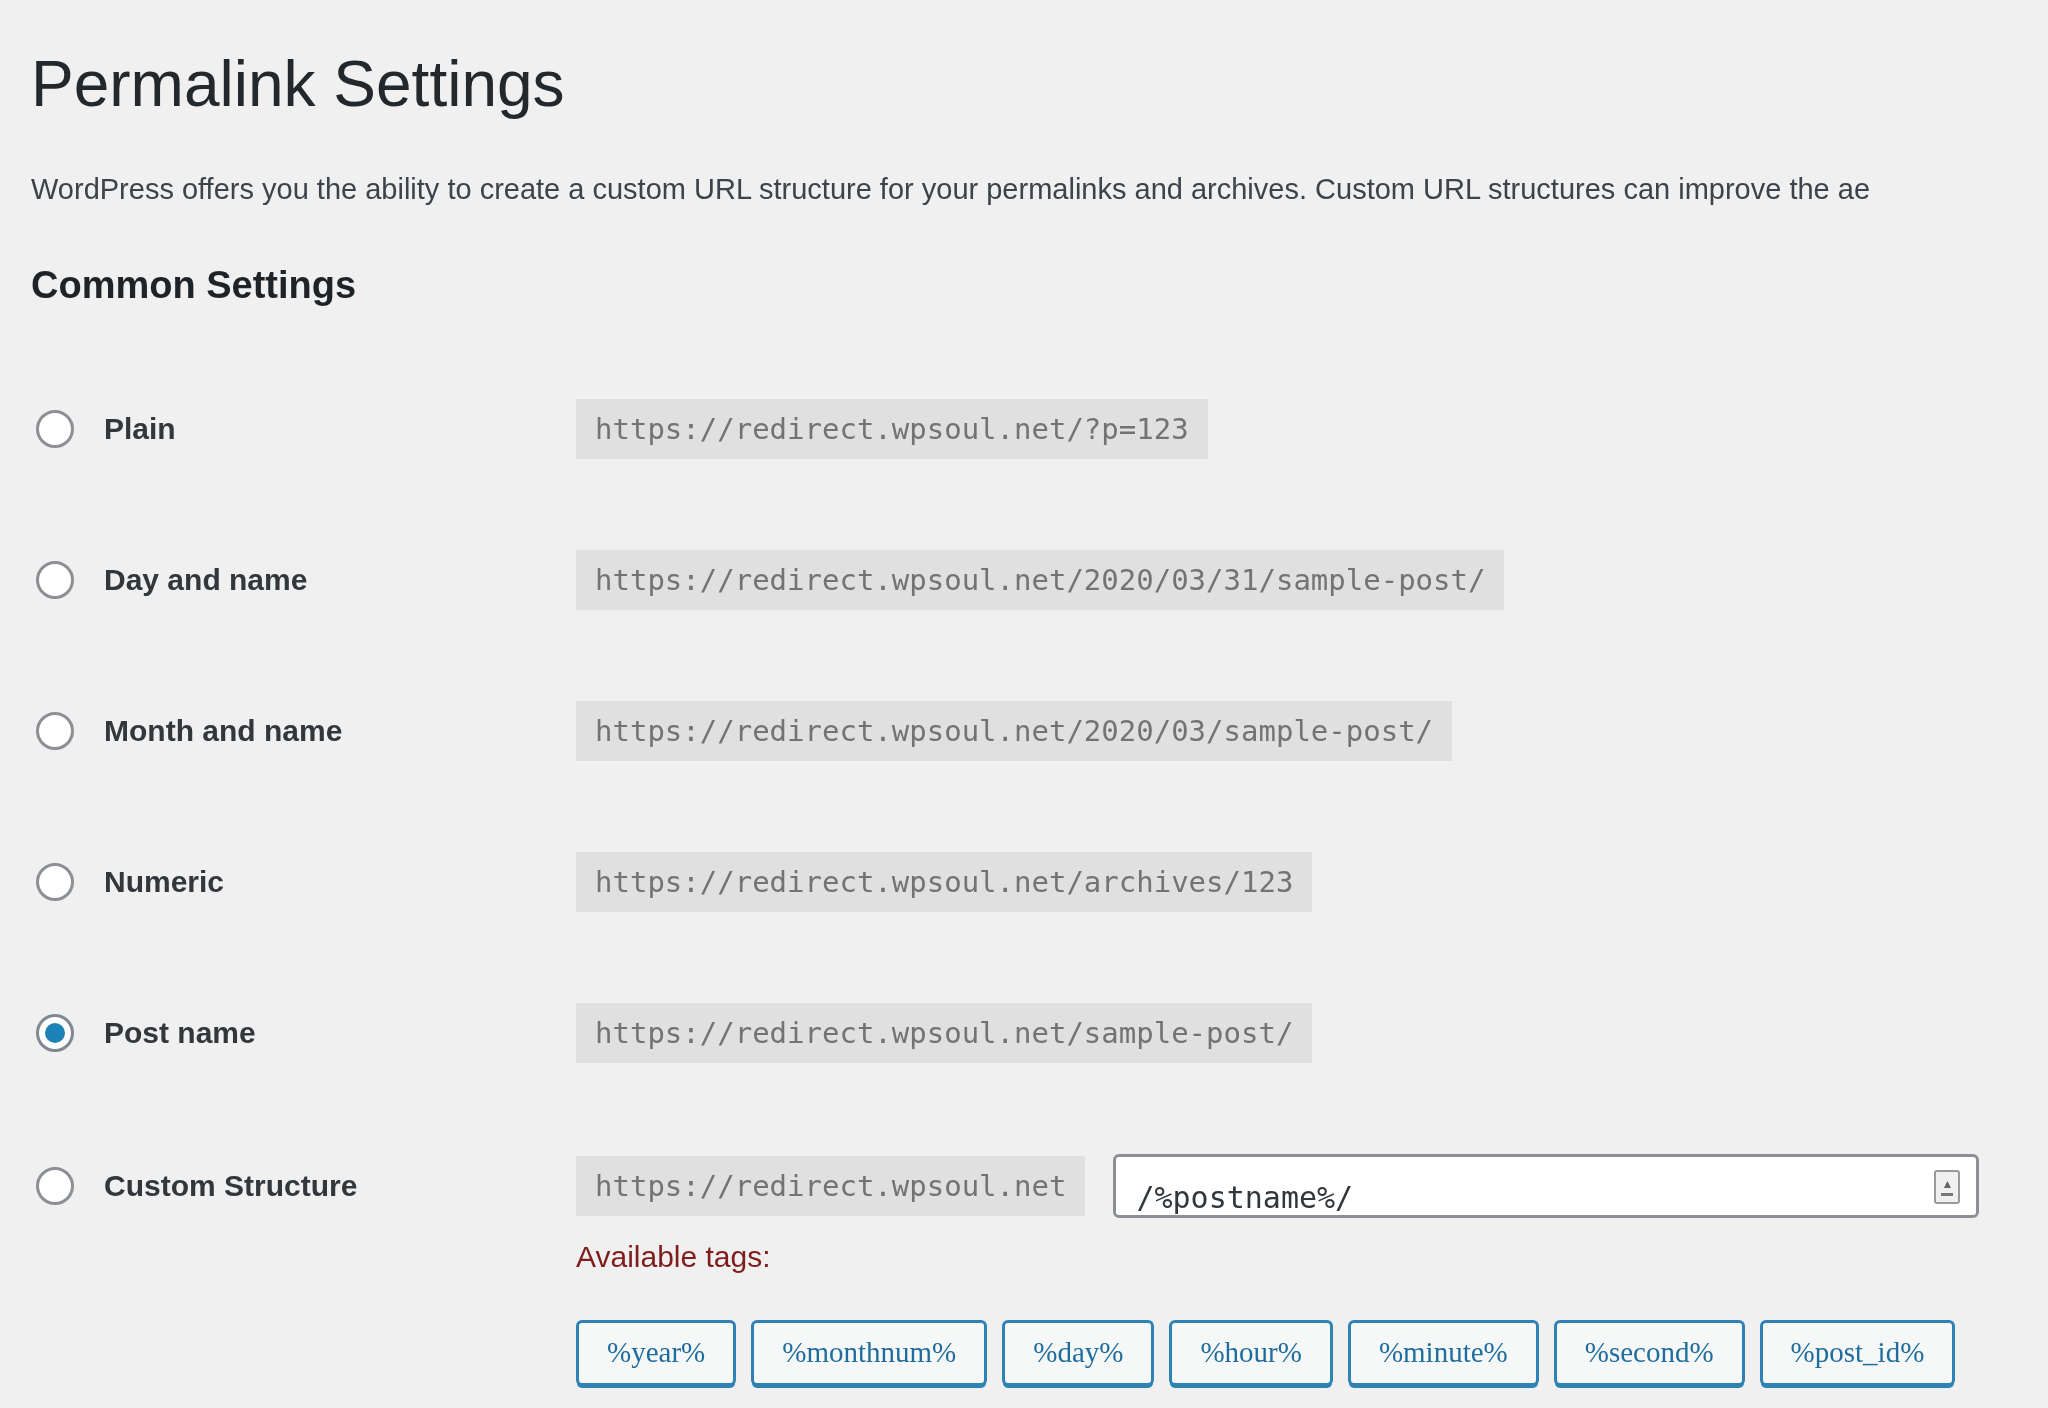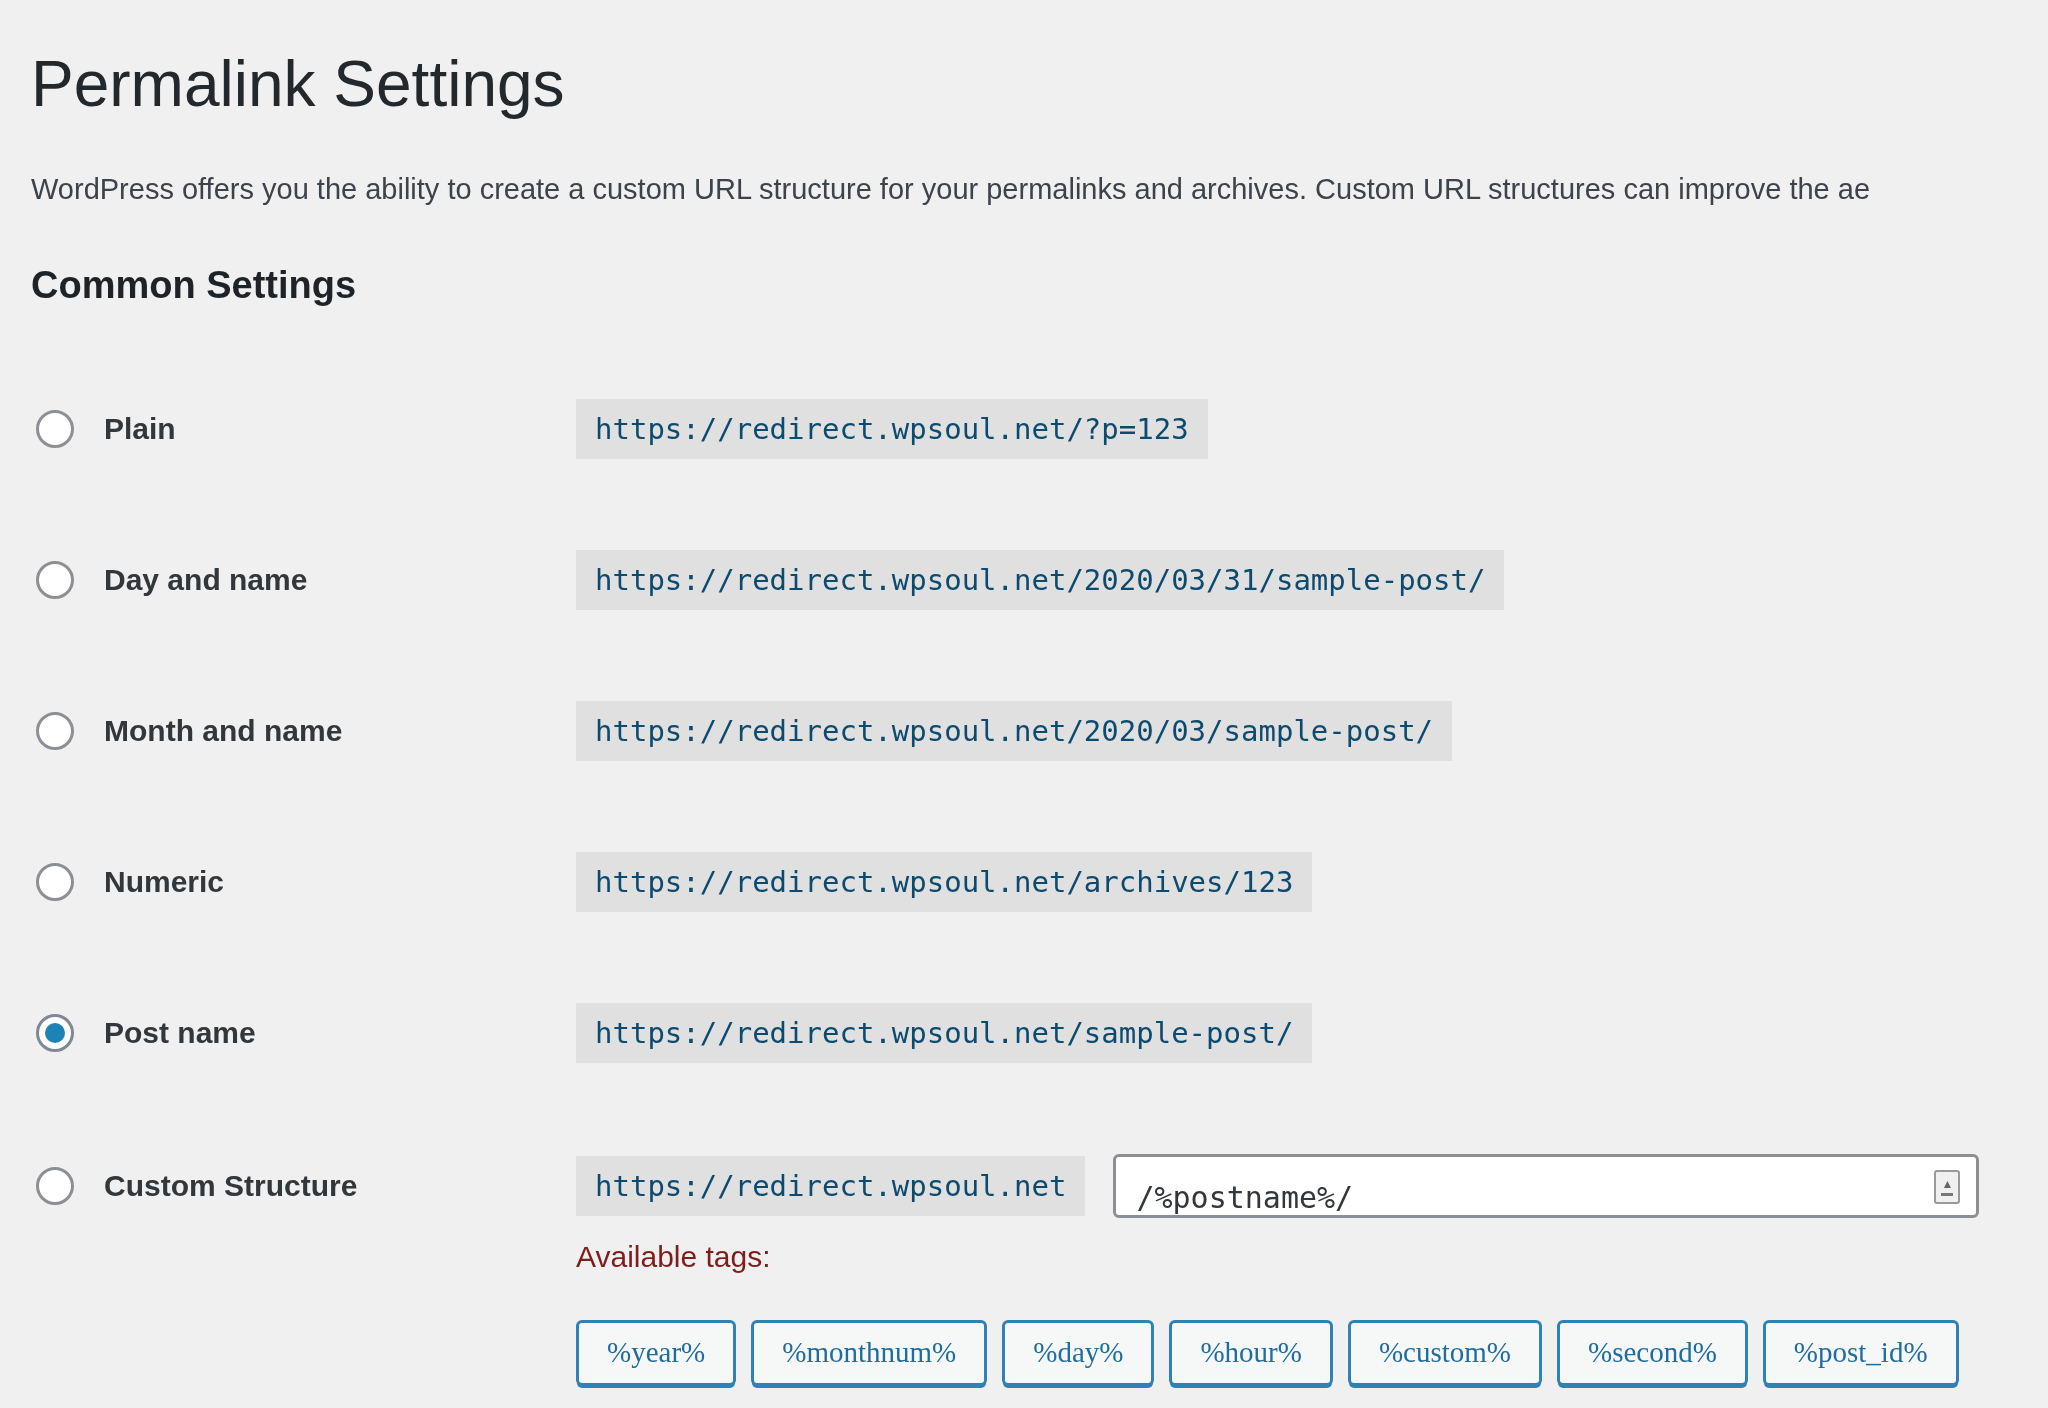--- a/index.html
+++ b/index.html
@@ -65,21 +65,21 @@
   }
   .option-label {
     margin-left:30px;
     font-size:30px;
     font-weight:700;
     color:#32373c;
     cursor:default;
   }
   .code-box {
     background:#e0e0e1;
-    color:#0c4a6e;
+    color:#737373;
     font-family:"DejaVu Sans Mono", monospace;
     font-size:29px;
     padding:13px 19px;
     white-space:nowrap;
   }
   .custom-input {
     margin-left:28px;
     width:866px;
     height:64px;
     border:3px solid #8c8f94;
@@ -221,17 +221,17 @@
 
 </div>
 
 <div class="tags-section">
   <div class="tags-label">Available tags:</div>
   <div class="tag-buttons">
     <button class="tag-button">%year%</button>
     <button class="tag-button">%monthnum%</button>
     <button class="tag-button">%day%</button>
     <button class="tag-button">%hour%</button>
-    <button class="tag-button">%custom%</button>
+    <button class="tag-button">%minute%</button>
     <button class="tag-button">%second%</button>
     <button class="tag-button">%post_id%</button>
   </div>
 </div>
 
 </body></html>

